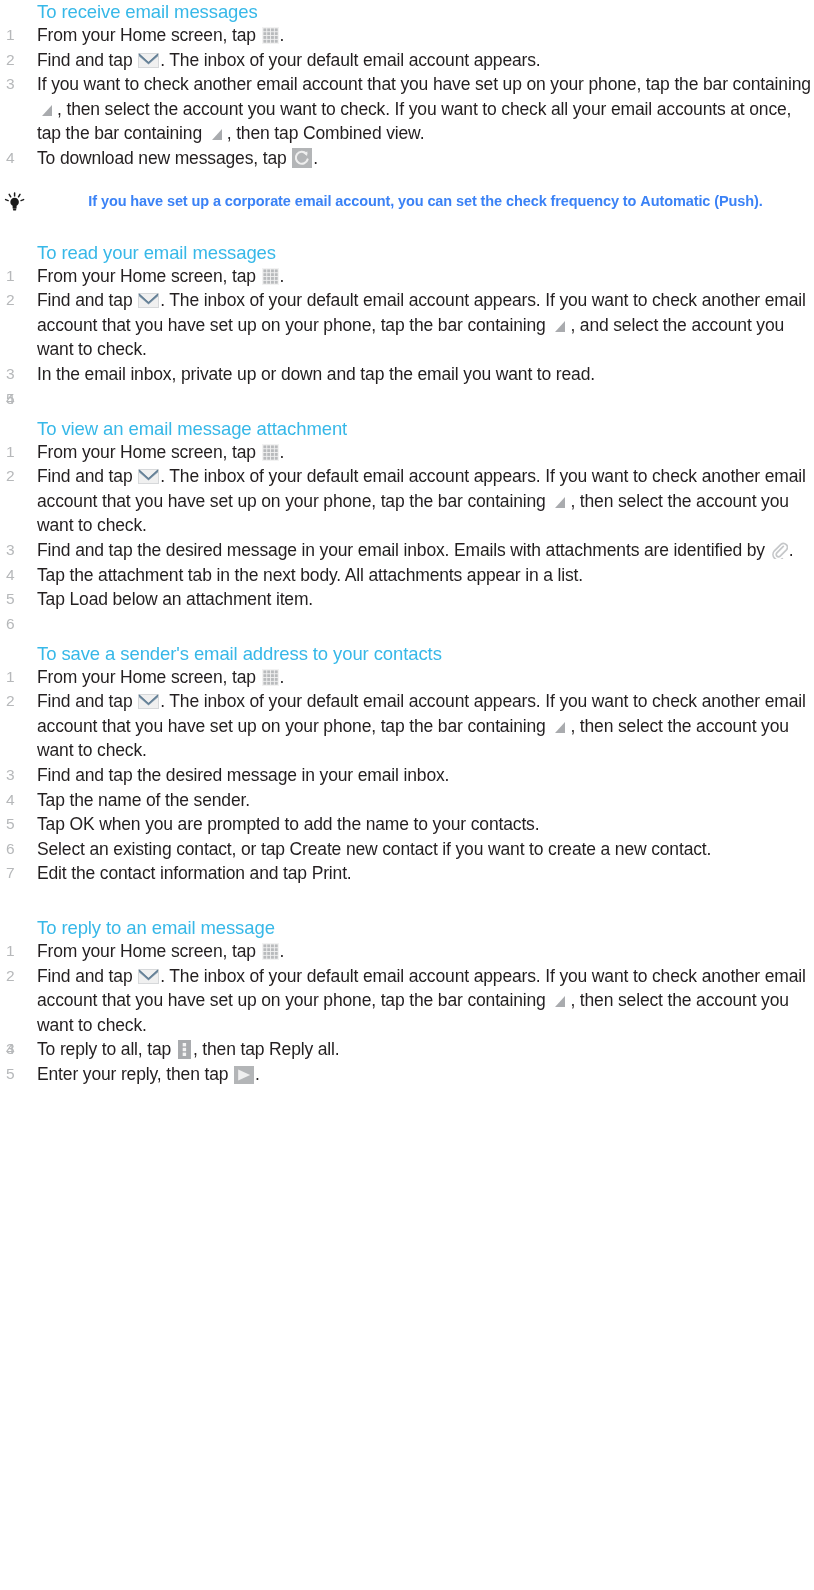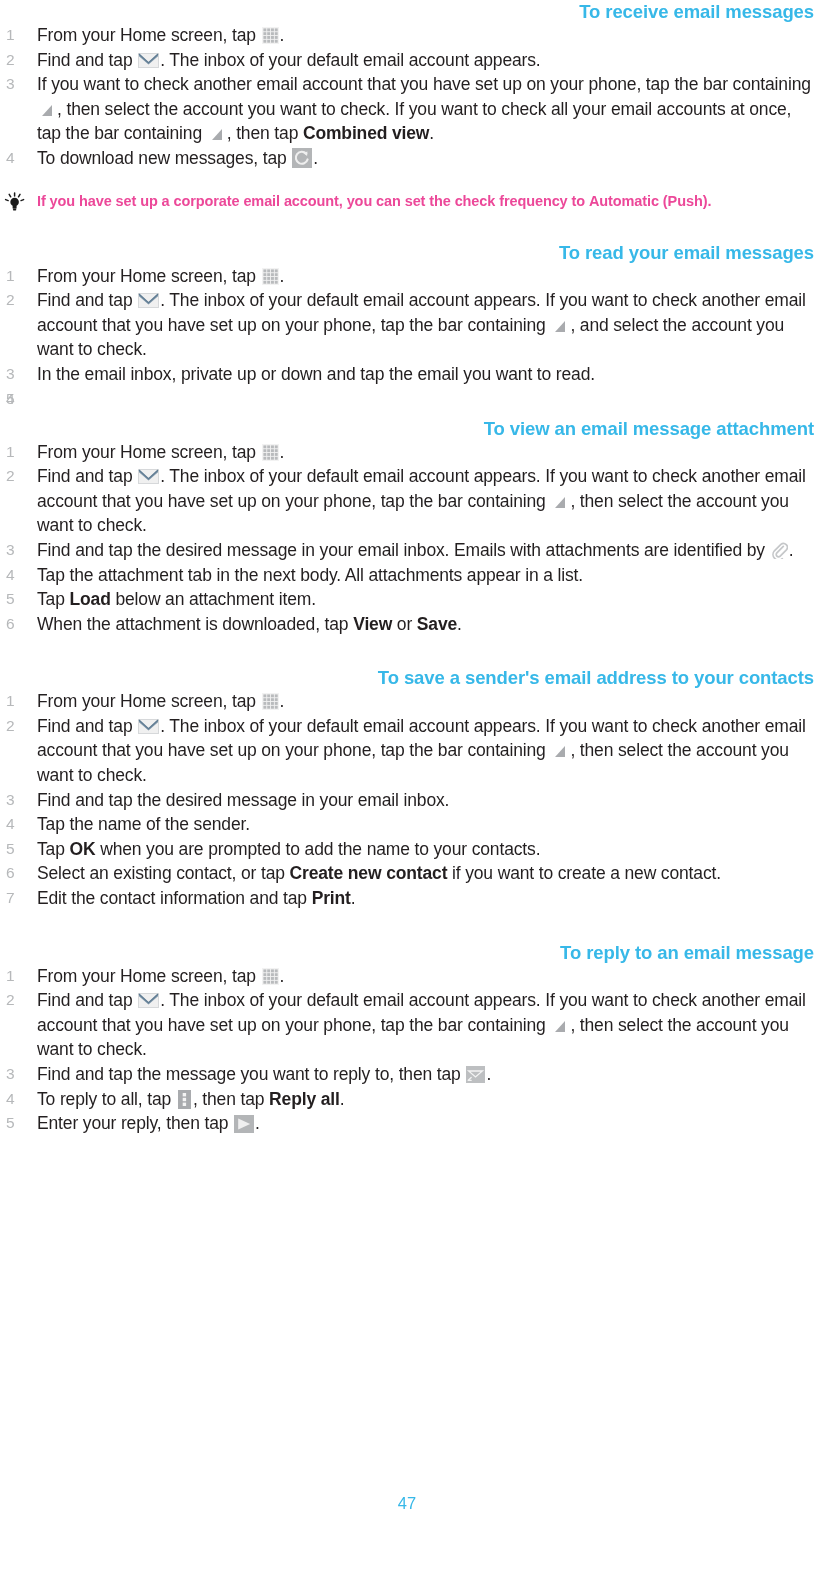--- a/index.html
+++ b/index.html
@@ -31,24 +31,23 @@
     top: 0;
     width: 814px;
   }
 
   
   h2.section-title {
     margin: 0;
     padding: 0 0 0 37px;
     font-size: 18.5px;
     line-height: 23px;
-    font-weight: bold;
+    font-weight: normal;
     color: #37b8e8;
     letter-spacing: -0.1px;
-    text-align: right;
   }
 
   
   ol.steps {
     list-style: none;
     margin: 0;
     padding: 0;
   }
   ol.steps li.step {
     position: relative;
@@ -62,31 +61,32 @@
     position: absolute;
     left: 6px;
     top: 0;
     width: 18px;
     text-align: left;
     color: #b6b8ba;
     font-size: 15.5px;
     line-height: 24.6px;
     font-weight: normal;
   }
-  .step b { font-weight: bold; }
+  .step b { font-weight: normal; }
 
   
   .tip {
     position: relative;
     padding-left: 37px;
     font-size: 14.5px;
     line-height: 20px;
     font-weight: bold;
-    color: #ec4899;
+    color: #3b82f6;
     letter-spacing: -0.1px;
+    text-align: center;
   }
   .tip .bulb-icon {
     position: absolute;
     left: 2px;
     top: 1px;
     width: 26px;
     height: 20px;
   }
   .gap-md { height: 20px; }
   .gap-lg { height: 30px; }
@@ -259,21 +259,21 @@
                 <path d="M1 1 L10.5 9.6 L20 1 L20 3.2 L10.5 11.6 L1 3.2 Z" fill="#7d95a8"></path>
                 <path d="M1 1 L10.5 9.6 L20 1" fill="none" stroke="#5e7b92" stroke-width="1.2"></path>
               </svg></span>. The inbox of your default email account appears. If you want to check another email account that you have set up on your phone, tap the bar containing <span class="ic ic-triangle"><svg viewBox="0 0 16 16" width="16" height="16">
                 <path d="M3 14 L13 14 L13 3 Z" fill="#a9abae"></path>
               </svg></span>, then select the account you want to check.</span></li>
         <li class="step"><span class="num">3</span><span class="step-body">Find and tap the desired message in your email inbox. Emails with attachments are identified by <span class="ic ic-paperclip"><svg viewBox="0 0 17 17" width="17" height="17">
                 <path d="M12.3 4.4 L5.9 10.8 a2.3 2.3 0 0 0 3.3 3.3 l6.2 -6.2 a3.9 3.9 0 0 0 -5.5 -5.5 L3.4 8.8 a5.6 5.6 0 0 0 7.9 7.9" fill="none" stroke="#c5c7c9" stroke-width="1.7" stroke-linecap="round"></path>
               </svg></span>.</span></li>
         <li class="step"><span class="num">4</span><span class="step-body">Tap the attachment tab in the next body. All attachments appear in a list.</span></li>
         <li class="step"><span class="num">5</span><span class="step-body">Tap <b>Load</b> below an attachment item.</span></li>
-        <li class="step"><span class="num">6</span><span class="step-body">When the attachment is downloaded, tap <b>View</b> or <b>Save</b>.</span></li>
+        <li class="step"><span class="num">6</span></li>
       </ol>
 
     <div class="gap-lg"></div>
 
     <h2 class="section-title">To save a sender's email address to your contacts</h2>
     <ol class="steps">
         <li class="step"><span class="num">1</span><span class="step-body">From your Home screen, tap <span class="ic ic-appgrid"><svg viewBox="0 0 17 17" width="17" height="17">
                 <rect x="0" y="0" width="17" height="17" fill="#f2f2f2"></rect>
                 <rect x="1.4" y="1.4" width="2.9" height="2.9" fill="#b9bbbd"></rect>
                 <rect x="5.199999999999999" y="1.4" width="2.9" height="2.9" fill="#b9bbbd"></rect>
@@ -329,35 +329,30 @@
                 <rect x="9" y="12.799999999999999" width="2.9" height="2.9" fill="#b9bbbd"></rect>
                 <rect x="12.799999999999999" y="12.799999999999999" width="2.9" height="2.9" fill="#b9bbbd"></rect>
               </svg></span>.</span></li>
         <li class="step"><span class="num">2</span><span class="step-body">Find and tap <span class="ic ic-envelope"><svg viewBox="0 0 21 15" width="21" height="15">
                 <rect x="0.5" y="0.5" width="20" height="14" fill="#f0f0f0" stroke="#d6d8da" stroke-width="1"></rect>
                 <path d="M1 1 L10.5 9.6 L20 1 L20 3.2 L10.5 11.6 L1 3.2 Z" fill="#7d95a8"></path>
                 <path d="M1 1 L10.5 9.6 L20 1" fill="none" stroke="#5e7b92" stroke-width="1.2"></path>
               </svg></span>. The inbox of your default email account appears. If you want to check another email account that you have set up on your phone, tap the bar containing <span class="ic ic-triangle"><svg viewBox="0 0 16 16" width="16" height="16">
                 <path d="M3 14 L13 14 L13 3 Z" fill="#a9abae"></path>
               </svg></span>, then select the account you want to check.</span></li>
-        <li class="step"><span class="num">3</span><span class="step-body">Find and tap the message you want to reply to, then tap <span class="ic ic-reply"><svg viewBox="0 0 19 17" width="19" height="17">
-                <rect x="0" y="0" width="19" height="17" fill="#bdbfc1"></rect>
-                <path d="M2.6 5 L16.4 5 L9.5 11 Z" fill="none" stroke="#f3f3f3" stroke-width="1.3"></path>
-                <path d="M5.2 11.5 L2.2 14.3 L5.2 14.3" fill="none" stroke="#f3f3f3" stroke-width="1.3" stroke-linecap="round" stroke-linejoin="round"></path>
-              </svg></span>.</span></li>
+        <li class="step"><span class="num">3</span></li>
         <li class="step"><span class="num">4</span><span class="step-body">To reply to all, tap <span class="ic ic-more"><svg viewBox="0 0 13 19" width="13" height="19">
                 <rect x="0" y="0" width="13" height="19" fill="#a9abae"></rect>
                 <rect x="4.7" y="3" width="3.4" height="3.4" fill="#f4f4f4"></rect>
                 <rect x="4.7" y="7.8" width="3.4" height="3.4" fill="#f4f4f4"></rect>
                 <rect x="4.7" y="12.6" width="3.4" height="3.4" fill="#f4f4f4"></rect>
               </svg></span>, then tap <b>Reply all</b>.</span></li>
         <li class="step"><span class="num">5</span><span class="step-body">Enter your reply, then tap <span class="ic ic-send"><svg viewBox="0 0 20 18" width="20" height="18">
                 <rect x="0" y="0" width="20" height="18" fill="#b3b5b7"></rect>
                 <path d="M4.2 3.6 L16.2 9.0 L4.2 14.4 Z" fill="#efefef"></path>
               </svg></span>.</span></li>
       </ol>
 
   </div>
 
-  <div class="page-number">47</div>
   <div class="footer-note">This is an Internet version of this publication. © Print only for private use.</div>
 
 </div>
 
 </body></html>

